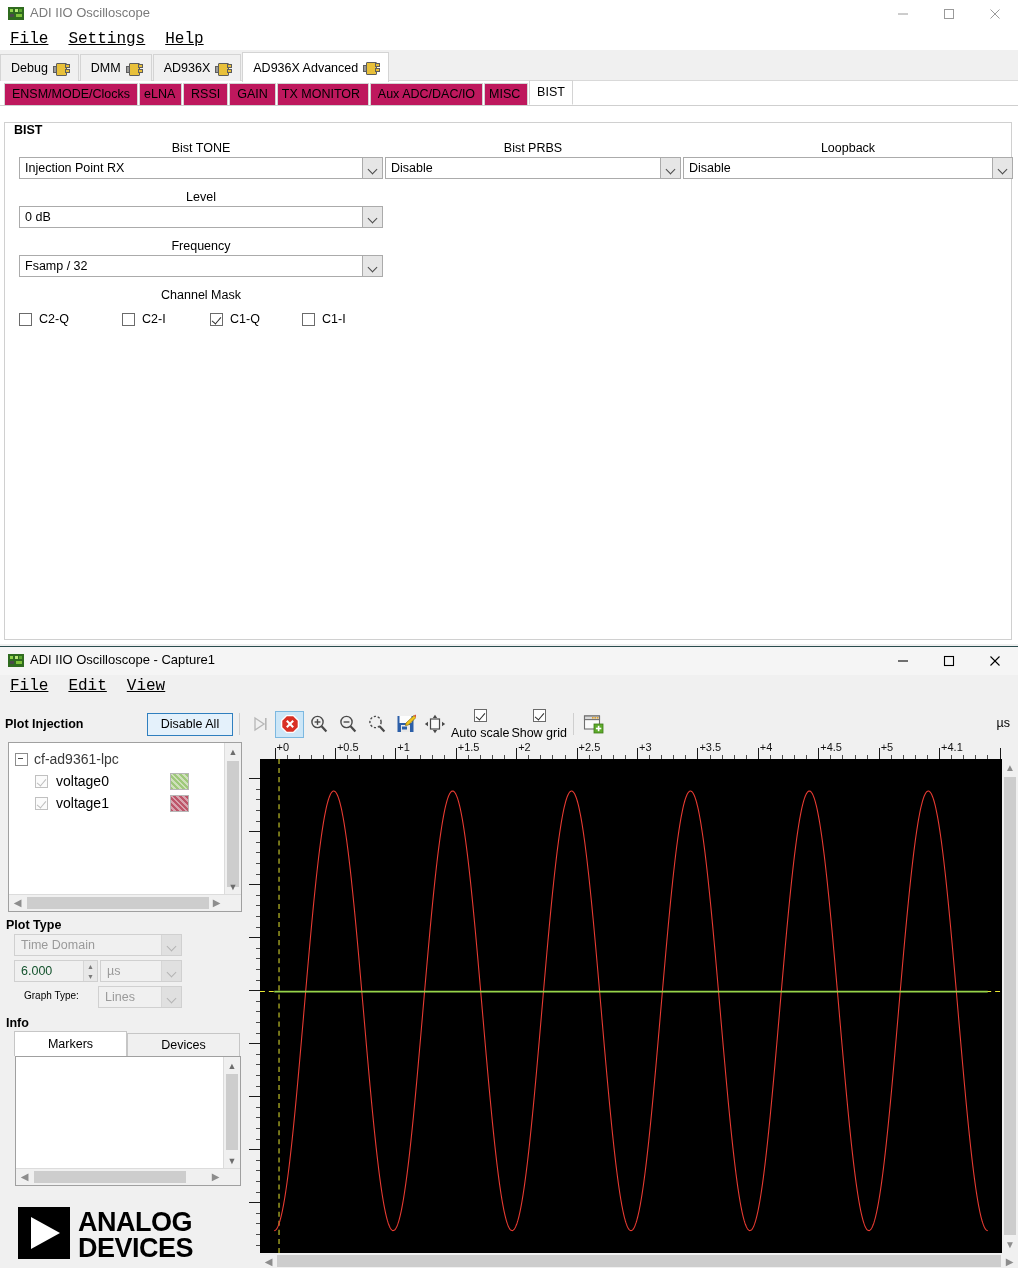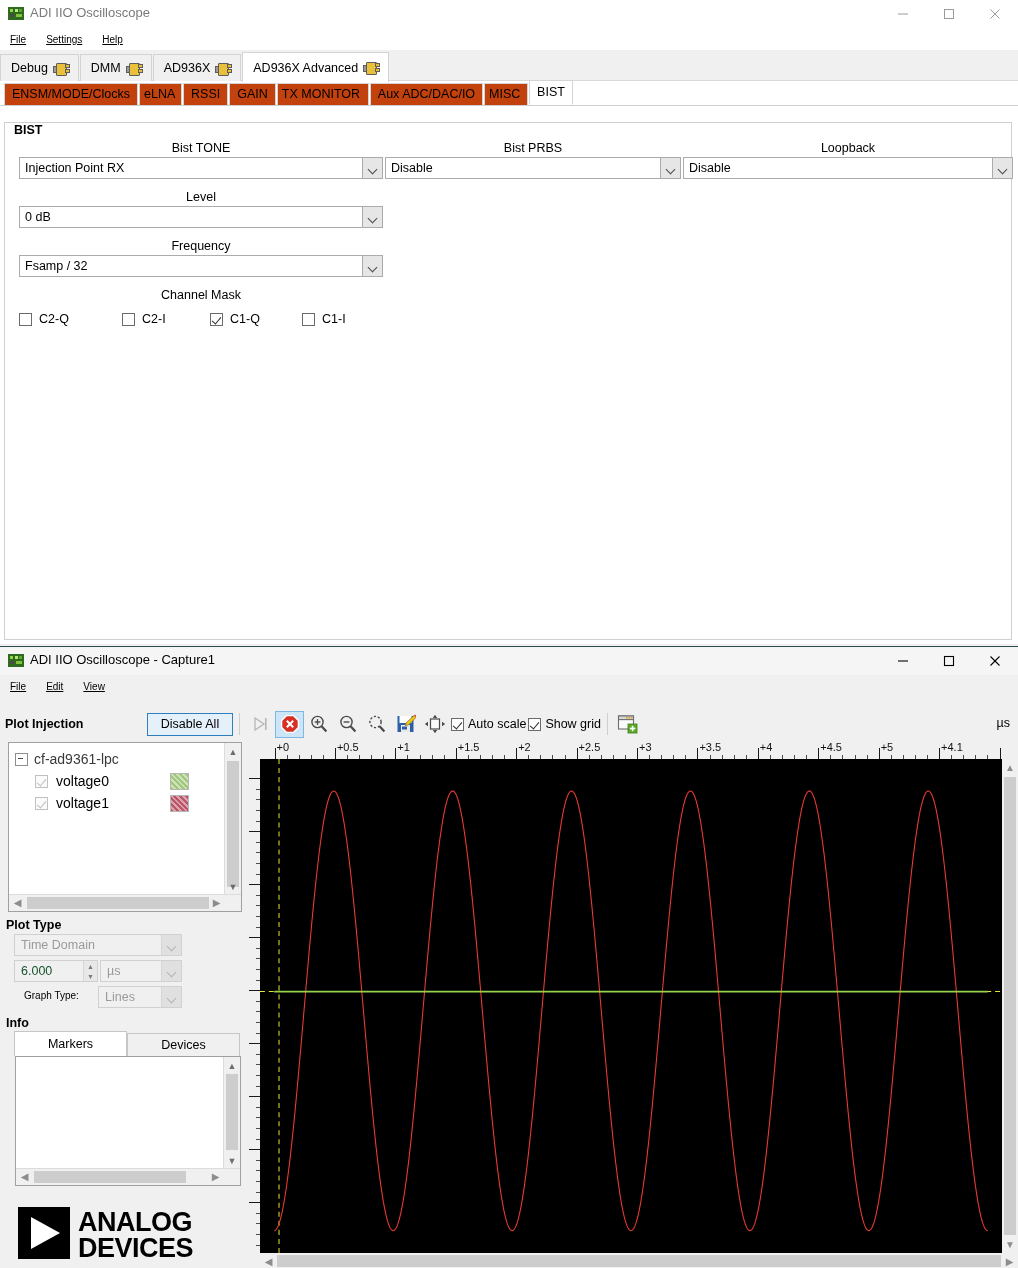--- a/index.html
+++ b/index.html
@@ -14,37 +14,37 @@
   .titlebar{height:28px;position:relative;background:#ffffff;}
   .titlebar .ico{position:absolute;left:8px;top:6px;width:16px;height:15px;}
   .titlebar .ttl{position:absolute;left:30px;top:5px;font-size:13px;color:#7a7a7a;}
   .titlebar.active .ttl{color:#000;}
   .wbtns{position:absolute;right:0;top:0;height:28px;display:flex;}
   .wbtn{width:46px;height:28px;display:flex;align-items:center;justify-content:center;color:#9a9a9a;}
   .titlebar.active .wbtn{color:#000;}
   .wbtn svg{display:block;}
 
   .menubar{height:22px;padding-left:8px;display:flex;align-items:center;gap:16px;background:#ffffff;}
-  .menu-item{font-size:10px;padding:1px 2px;cursor:default;}
+  .menu-item{font-size:16px;padding:1px 2px;cursor:default;font-family:Liberation Mono, monospace;}
   .menu-item u{text-decoration:underline;}
 
   
   .toptabs{height:30px;background:#f0f0f0;border-bottom:1px solid #d9d9d9;position:relative;display:flex;align-items:flex-end;padding-left:0;}
   .toptab{height:26px;display:flex;align-items:center;gap:5px;padding:0 10px;background:#f0f0f0;
           border:1px solid #d4d4d4;border-bottom:none;margin-right:1px;font-size:12.5px;position:relative;top:1px;}
   .toptab.sel{background:#ffffff;height:29px;border-color:#d4d4d4;z-index:3;top:2px;}
   .plugico{width:15px;height:11px;position:relative;display:inline-block;}
   .plugico .body{position:absolute;left:3px;top:0;width:9px;height:11px;background:#e8c03a;border:1px solid #5d5d5d;border-radius:1px;}
   .plugico .nose{position:absolute;left:0;top:3px;width:4px;height:5px;background:#9a9a9a;border:1px solid #5d5d5d;}
   .plugico .p1{position:absolute;left:12px;top:1px;width:3px;height:2px;background:#e8c03a;border:1px solid #5d5d5d;}
   .plugico .p2{position:absolute;left:12px;top:6px;width:3px;height:2px;background:#e8c03a;border:1px solid #5d5d5d;}
 
   
   .subtabs{height:24px;background:#ffffff;display:flex;align-items:flex-end;padding-left:4px;border-bottom:1px solid #cfcfcf;}
-  .subtab{height:21px;line-height:21px;padding:0 7px;background:#c2410c;border:1px solid #d4d4d4;border-bottom:none;
+  .subtab{height:21px;line-height:21px;padding:0 7px;background:#be185d;border:1px solid #d4d4d4;border-bottom:none;
           font-size:12.5px;margin-right:1px;overflow:hidden;white-space:nowrap;}
   .subtab.sel{background:#ffffff;height:23px;line-height:23px;border-bottom:1px solid #ffffff;position:relative;z-index:2;}
 
   .frame{position:absolute;left:4px;top:122px;right:6px;bottom:4px;border:1px solid #d0d0d0;background:#fff;}
   .frame-title{position:absolute;left:6px;top:-0px;font-weight:bold;font-size:12.5px;background:#fff;padding:0 3px;}
   .bistbody{position:absolute;left:0;top:16px;right:0;bottom:0;}
   .col{position:absolute;top:0;}
   .collabel{text-align:center;font-size:12.5px;height:18px;line-height:18px;}
   .combo{height:22px;border:1px solid #ababab;background:#fff;display:flex;align-items:center;position:relative;box-sizing:border-box;}
   .combo .val{padding-left:5px;font-size:12.5px;flex:1;white-space:nowrap;overflow:hidden;}
@@ -59,21 +59,21 @@
   
   #win2{position:absolute;left:0;top:646px;width:1018px;height:622px;background:#f0f0f0;border-top:1px solid #2a4c4e;}
   #win2 .titlebar{background:#f5f5f5;}
   .w2menubar{height:22px;padding-left:8px;display:flex;align-items:center;gap:16px;}
   .scopebar{position:absolute;left:0;top:61px;width:1018px;height:32px;background:#f0f0f0;display:flex;align-items:center;}
   .plotch-lbl{width:118px;padding-left:5px;font-weight:bold;font-size:12.5px;}
   .disable-all{width:84px;height:21px;border:1px solid #2f7fbf;background:#e4f1fb;font-size:12.5px;display:flex;align-items:center;justify-content:center;margin-left:24px;}
   .tbsep{width:1px;height:22px;background:#cfcfcf;margin:0 6px;}
   .tbtn{width:29px;height:27px;display:flex;align-items:center;justify-content:center;position:relative;}
   .tbtn.sel{background:#cce6f7;border:1px solid #7cb8e0;box-sizing:border-box;}
-  .tbcheck{display:flex;align-items:center;gap:4px;font-size:12.5px;margin-left:2px;}
+  .tbcheck{display:flex;align-items:center;gap:4px;font-size:12.5px;margin-left:2px;flex-direction:column;}
   .unit-right{position:absolute;right:8px;top:8px;font-size:12.5px;}
 
   .leftpane{position:absolute;left:0;top:93px;width:248px;bottom:0;background:#f0f0f0;}
   .treebox{position:absolute;left:8px;top:2px;width:232px;height:168px;border:1px solid #a0a0a0;background:#fff;}
   .treerow{display:flex;align-items:center;font-size:14px;height:22px;}
   .exp{width:11px;height:11px;border:1px solid #8d8d8d;margin-left:6px;margin-right:6px;position:relative;background:#fff;}
   .exp::before{content:"";position:absolute;left:2px;top:4.5px;width:5px;height:1px;background:#4a4a4a;}
   .tchk{width:13px;height:13px;border:1px solid #c0c0c0;background:#fbfbfb;position:relative;box-sizing:border-box;margin-left:26px;margin-right:8px;}
   .tchk::after{content:"";position:absolute;left:3px;top:1px;width:4px;height:8px;border-right:1.6px solid #bdbdbd;border-bottom:1.6px solid #bdbdbd;transform:rotate(40deg);}
   .swatch{width:17px;height:15px;margin-left:auto;margin-right:52px;border:1px solid #b6b6b6;}

